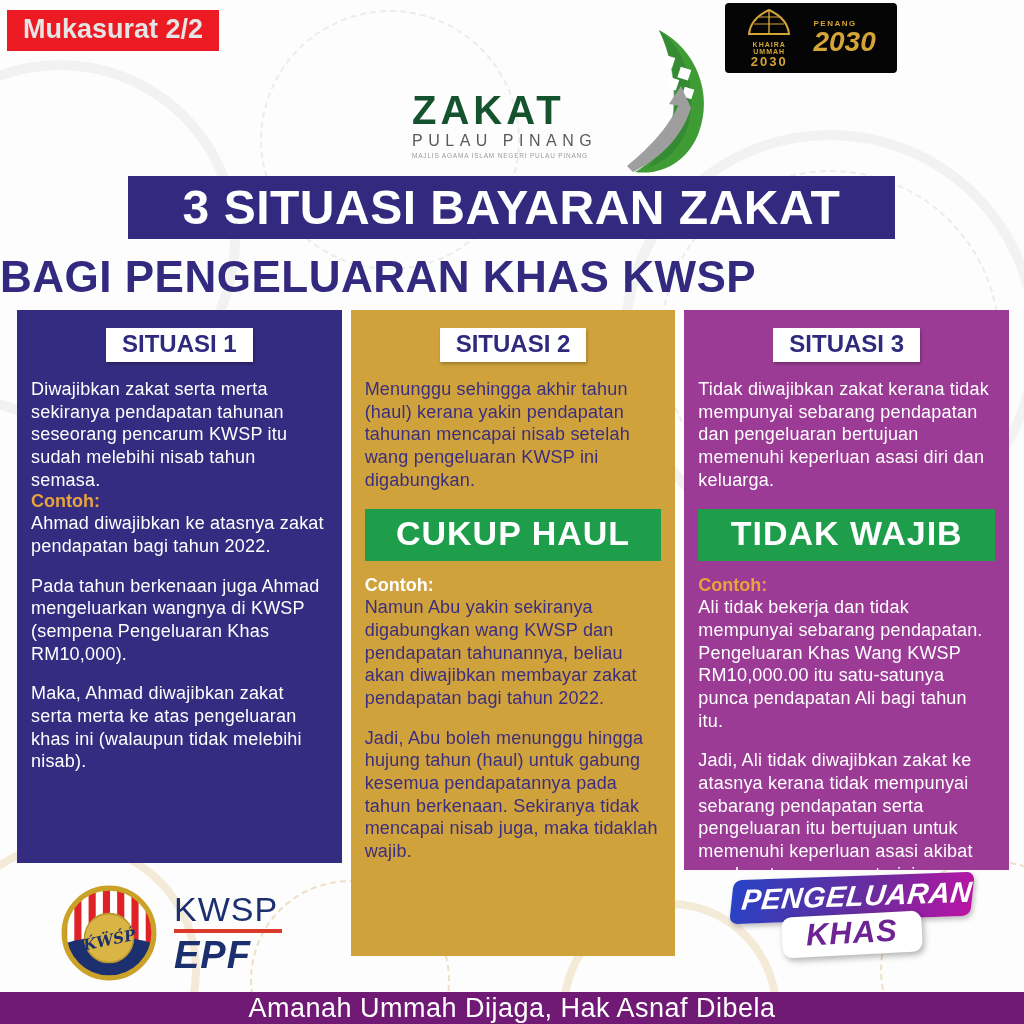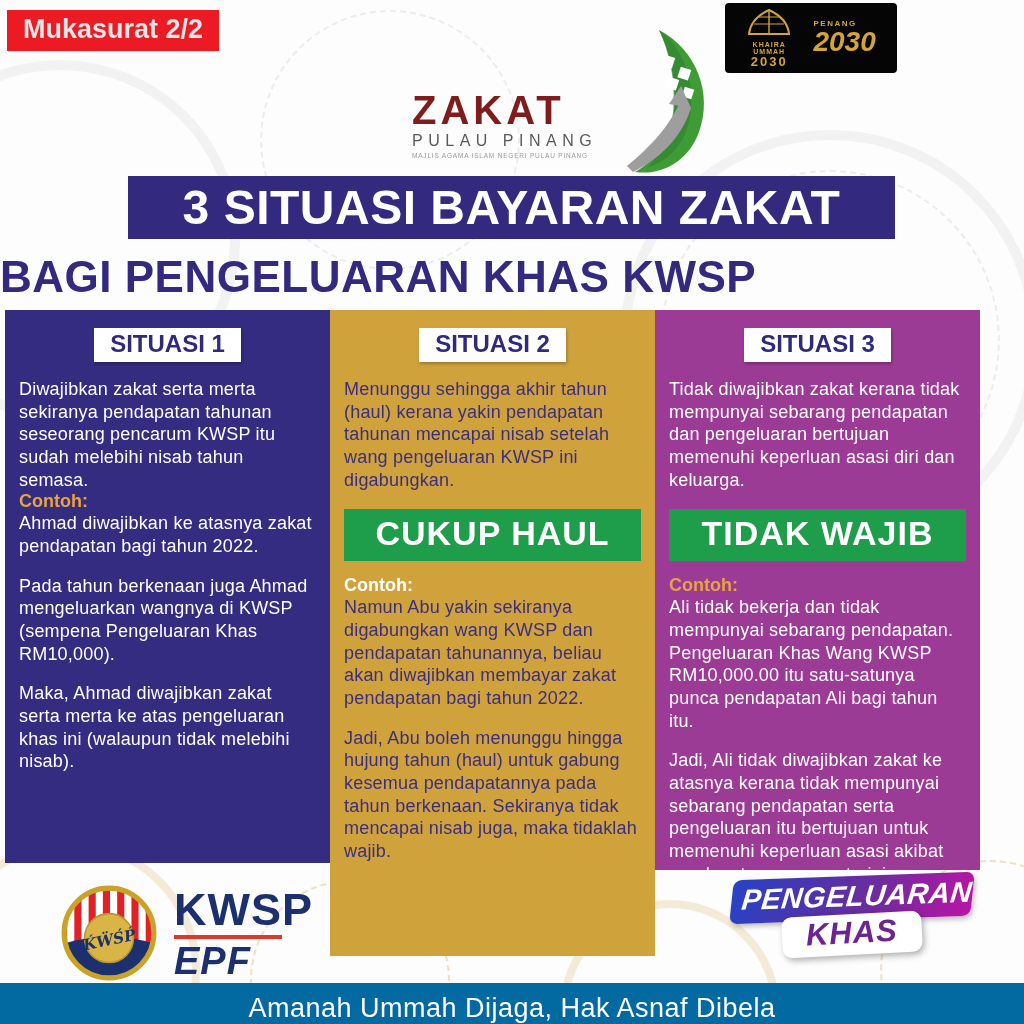--- a/index.html
+++ b/index.html
@@ -19,21 +19,21 @@
 
   
   .page-badge {
     position:absolute; left:7px; top:10px; background:#ec1b23; color:#e5e5e5;
     font-size:27px; font-weight:bold; padding:4px 16px 6px 16px;
   }
 
   
   .zakat-logo { position:absolute; left:412px; top:28px; display:flex; align-items:flex-start; }
   .zakat-text { margin-top:62px; text-align:left; }
-  .zakat-name { font-size:40px; font-weight:bold; color:#7f1d1d; letter-spacing:4px; line-height:1; }
+  .zakat-name { font-size:40px; font-weight:bold; color:#14532d; letter-spacing:4px; line-height:1; }
   .zakat-region { font-size:16px; color:#5a5a5a; letter-spacing:5.5px; margin-top:2px; }
   .zakat-tagline { font-size:6.5px; color:#9a9a9a; letter-spacing:0.8px; margin-top:2px; }
 
   
   .ummah-badge {
     position:absolute; left:725px; top:3px; width:172px; height:70px; background:#050505;
     border-radius:4px; display:flex; align-items:center; justify-content:space-evenly; color:#d4a437;
   }
   .ummah-left { text-align:center; line-height:1; }
   .ummah-khaira { font-size:7px; font-weight:bold; letter-spacing:1px; white-space:pre-line; }
@@ -47,21 +47,21 @@
     position:absolute; left:128px; top:176px; width:767px; height:63px; background:#332a80;
     display:flex; align-items:center; justify-content:center;
   }
   .title-banner span { color:#ffffff; font-size:48px; font-weight:bold; letter-spacing:0.5px; white-space:nowrap; }
   .title-sub {
     position:absolute; left:0; top:252px; width:1024px; 
     color:#332a80; font-size:44px; font-weight:bold; letter-spacing:0.5px;
   }
 
   
-  .columns { position:absolute; left:5px; top:310px; width:992px; display:flex; align-items:flex-start; }
+  .columns { position:absolute; left:17px; top:310px; width:992px; display:flex; gap:9px; align-items:flex-start; }
   .col { width:325px; padding:10px 14px; overflow:hidden; }
   .col-1 { background:#332c80; height:553px; }
   .col-2 { background:#d0a23c; height:646px; }
   .col-3 { background:#9b3b95; height:560px; }
   .situasi-box {
     background:#ffffff; color:#2f2a7d; font-weight:bold; font-size:24px;
     width:fit-content; margin:8px auto 16px auto; padding:2px 16px 4px 16px;
     box-shadow:1px 2px 3px rgba(0,0,0,0.25);
   }
   .col-desc { font-size:18px; line-height:1.26; letter-spacing:0.2px; }
@@ -72,21 +72,21 @@
     font-size:34px; letter-spacing:1px; padding:5px 2px 8px 2px; margin:18px 0 14px 0; white-space:nowrap;
   }
   .contoh { font-size:18px; font-weight:bold; }
   .contoh-orange { color:#e8a33c; }
   .contoh-white { color:#ffffff; }
   .para { font-size:18px; line-height:1.26; margin-bottom:17px; letter-spacing:0.2px; }
 
   
   .kwsp-logo { position:absolute; left:58px; top:882px; display:flex; align-items:center; gap:14px; }
   .kwsp-text { display:inline-block; }
-  .kwsp-line1 { font-size:45px; font-weight:bold; color:#1c2f6e; line-height:1; letter-spacing:1px; }
+  .kwsp-line1 { font-size:34px; font-weight:normal; color:#1c2f6e; line-height:1; letter-spacing:1px; }
   .kwsp-divider { height:4px; background:#d93a2b; margin:3px 0 3px 0; width:108px; }
   .kwsp-line2 { font-size:38px; font-weight:bold; color:#1c2f6e; line-height:1; letter-spacing:1px;font-style:italic; }
 
   
   .pk-badge { position:absolute; left:732px; top:876px; width:240px; }
   .pk-ribbon {
     background:linear-gradient(100deg,#2743c6 0%,#4a35ae 30%,#6f2b9d 60%,#bb14a5 100%);
     transform:skewX(-8deg) rotate(-2deg);
     border-radius:8px; padding:4px 10px 7px 10px; text-align:center;
     box-shadow:2px 3px 5px rgba(0,0,0,0.25);
@@ -94,22 +94,22 @@
   .pk-ribbon span { color:#ffffff; font-size:29px; font-weight:bold; font-style:italic; letter-spacing:0.5px; white-space:nowrap; }
   .pk-khas {
     background:#ffffff; width:fit-content; margin:-6px auto 0 auto; padding:1px 24px 4px 24px;
     border-radius:10px; transform:rotate(-3deg); box-shadow:2px 3px 6px rgba(0,0,0,0.3);
     position:relative; text-align:center;
   }
   .pk-khas span { color:#6d2392; font-size:31px; font-weight:bold; font-style:italic; letter-spacing:1px; }
 
   
   .footer {
-    position:absolute; left:0; bottom:0; width:1024px; height:41px; background:#0369a1;
-    display:flex; align-items:flex-end; justify-content:center;
+    position:absolute; left:0; bottom:0; width:1024px; height:32px; background:#701a75;
+    display:flex; align-items:center; justify-content:center;
   }
   .footer span { color:#ffffff; font-size:27px; letter-spacing:0.5px; }
 </style>
 </head>
 <body>
 
 <div id="poster">
 
   <div class="mandala m-gray2" style="left:620px; top:130px; width:420px; height:420px;"></div>
   <div class="mandala m-gray" style="left:660px; top:170px; width:340px; height:340px;"></div>

